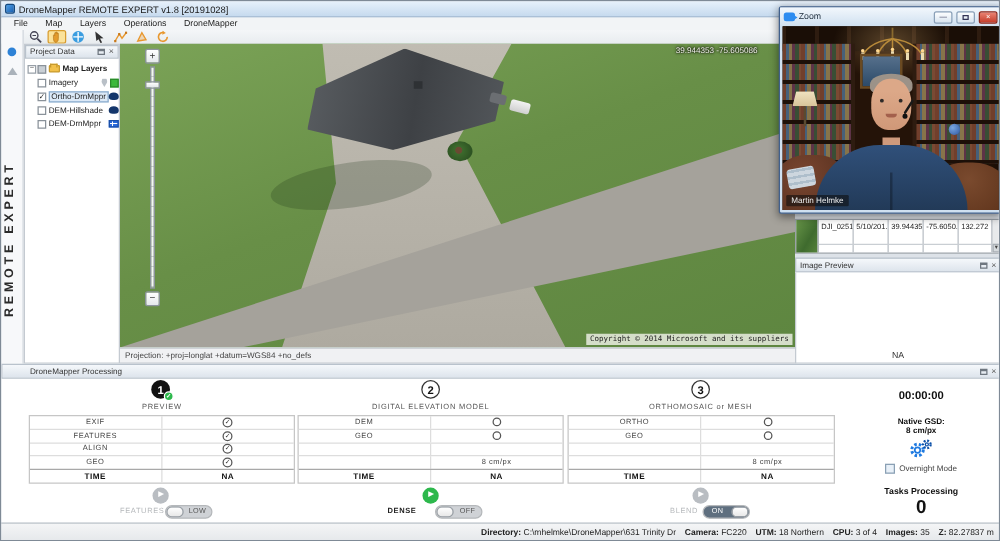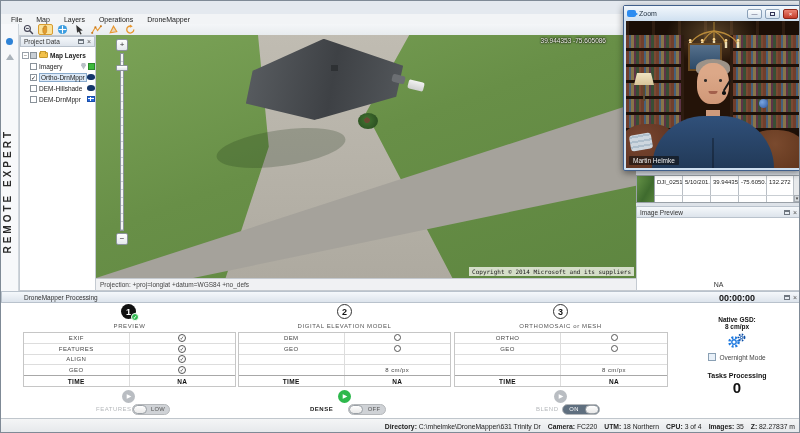--- a/index.html
+++ b/index.html
@@ -139,39 +139,43 @@
 .play.gray{background:#b9bdc2}
 .play.green{background:#2db84c}
 .tlab{position:absolute;top:115px;font-size:6px;letter-spacing:.5px;color:#b5b8bb}
 .tlab.dark{color:#222;font-weight:bold}
 .toggle{position:absolute;top:113px;width:38px;height:11px;border:1px solid #b5b8bb;border-radius:6px;background:#cfd2d6;display:flex;overflow:hidden}
 .tknob{width:14px;height:9px;margin:0;background:linear-gradient(#fff,#e8e8e8);border:1px solid #9aa0a6;border-radius:5px;flex:none}
 .tstate{flex:1;font-size:5.8px;line-height:9px;text-align:center;color:#555;letter-spacing:.3px}
 .toggle.on{background:#5f6f7f}
 .toggle.on .tstate{color:#fff}
 .summary{position:absolute;left:672px;top:0;width:128px;height:127px;display:flex;flex-direction:column;align-items:center}
-.timer{margin-top:2px;font-size:9px;font-weight:bold;color:#111}
+.timer{margin-top:20px;font-size:9px;font-weight:bold;color:#111}
 .gsdlab{margin-top:13px;font-size:6.5px;font-weight:bold;color:#111}
 .gsdval{font-size:6.5px;font-weight:bold;color:#111}
 .gears{margin-top:3px;height:16px}
 .ovrow{margin-top:4px;display:flex;align-items:center;gap:3px}
 .ovbox{width:8px;height:8px;border:1px solid #8aa0b4;background:#e8f0f8}
 .ovlab{font-size:6.5px;color:#444}
 .taskslab{margin-top:11px;font-size:7px;font-weight:bold;color:#111}
 .taskszero{font-size:15px;font-weight:bold;color:#111;margin-top:0px}
 
 .statusbar{position:absolute;left:0;top:417px;width:800px;height:16px;background:linear-gradient(#f4f5f6,#e4e7ea);border-top:1px solid #c0c6cc;display:flex;align-items:center;justify-content:flex-end;gap:7px;padding-right:6px;font-size:6.8px;color:#222}
 .statusbar b{font-weight:bold}
 .seg{white-space:nowrap}
 </style>
 </head>
 <body>
 
 <div id="app">
 
+  <div class="titlebar">
+    <span class="appico"></span>
+    <span class="t">DroneMapper REMOTE EXPERT v1.8 [20191028]</span>
+  </div>
 
   <div class="menubar">
     <span>File</span>
     <span>Map</span>
     <span>Layers</span>
     <span>Operations</span>
     <span>DroneMapper</span>
   </div>
 
   <div class="toolbar">

